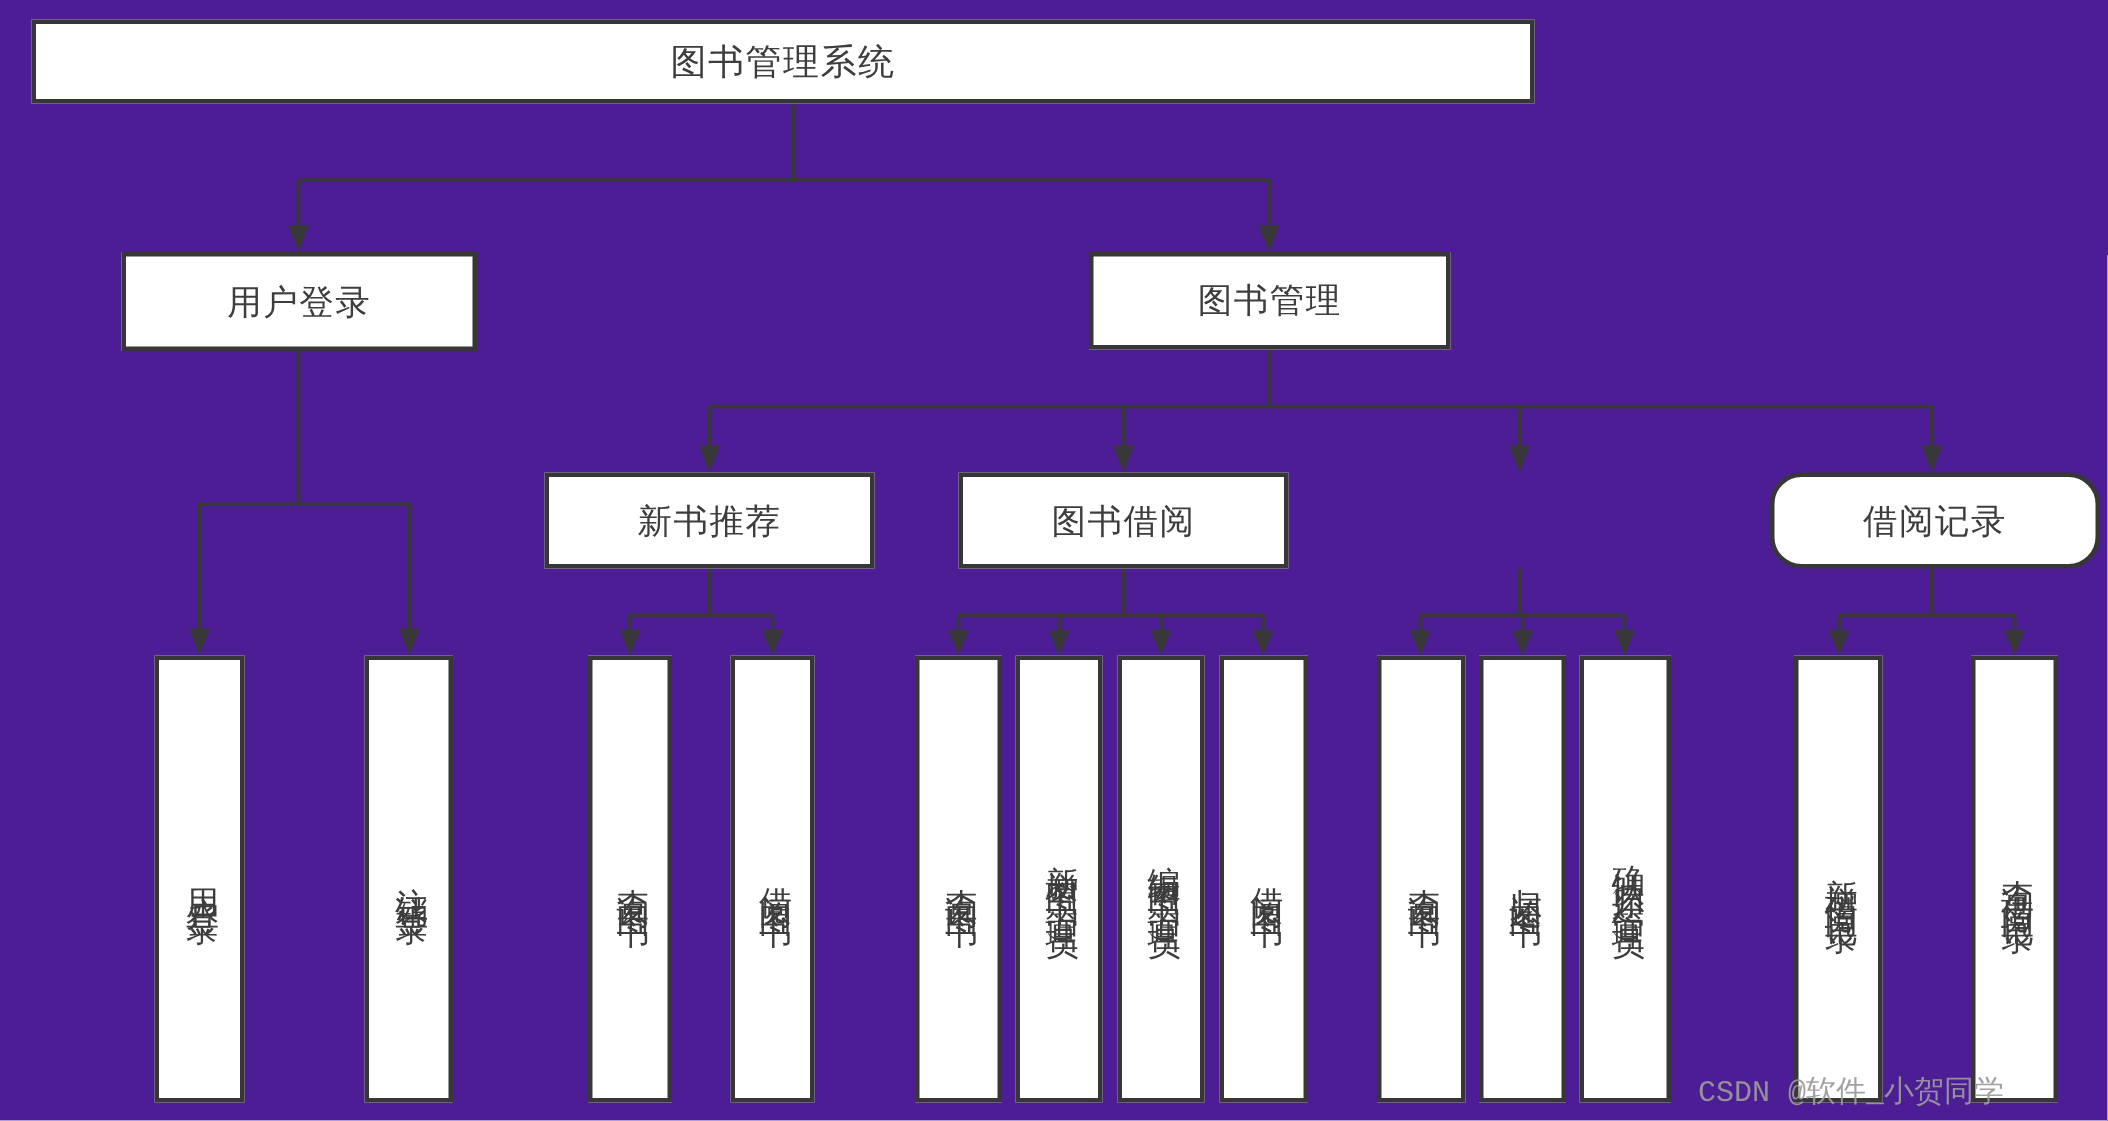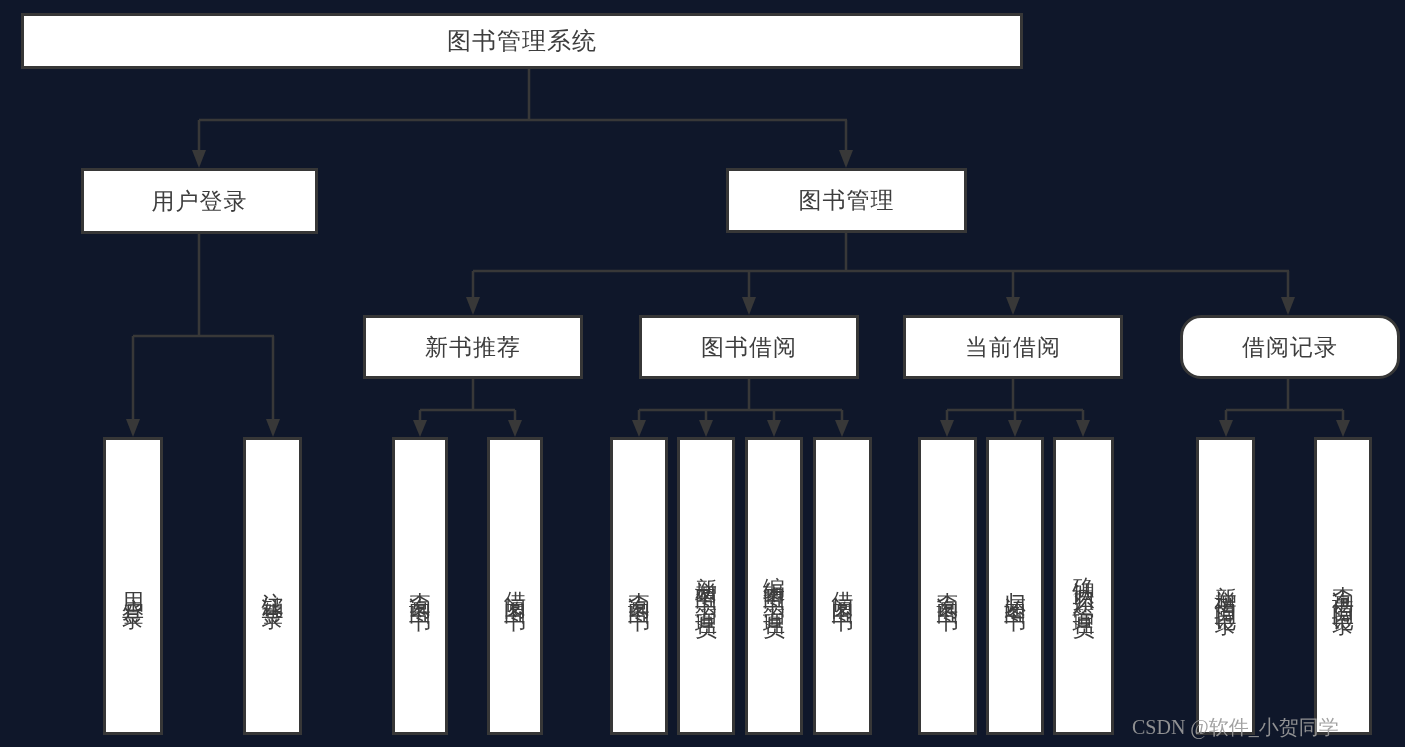--- a/index.html
+++ b/index.html
@@ -1,20 +1,20 @@
 <!DOCTYPE html>
 <html><head>
 <meta charset="utf-8">
 <style>
   html,body{margin:0;padding:0;background:#ffffff;}
   .canvas{
     position:relative;
     width:1405px;height:747px;
-    background:#0f172a;
-    font-family:Liberation Serif, serif;
+    background:#4c1d95;
+    font-family:Liberation Mono, monospace;
     overflow:hidden;
   }
   .connectors{position:absolute;left:0;top:0;z-index:1;}
   .box{
     position:absolute;
     background:#ffffff;
     border:3px solid #373737;
     box-sizing:border-box;
     display:flex;align-items:center;justify-content:center;
     color:#3d3d3d;
@@ -126,23 +126,20 @@
   <div class="box" style="left:726px;top:168px;width:241px;height:65px;">
     <span class="h-label">图书管理</span>
   </div>
 
   <div class="box l3" style="left:363px;">
     <span class="h-label">新书推荐</span>
   </div>
   <div class="box l3" style="left:639px;">
     <span class="h-label">图书借阅</span>
   </div>
-  <div class="box l3" style="left:903px;">
-    <span class="h-label">当前借阅</span>
-  </div>
   <div class="box l3" style="left:1180px;border-radius:21px;">
     <span class="h-label">借阅记录</span>
   </div>
 
   <div class="box leaf v-box" style="left:103px;width:60px;">
     <span class="v-label">用户登录</span>
   </div>
   <div class="box leaf v-box" style="left:243px;width:59px;">
     <span class="v-label">注销登录</span>
   </div>

